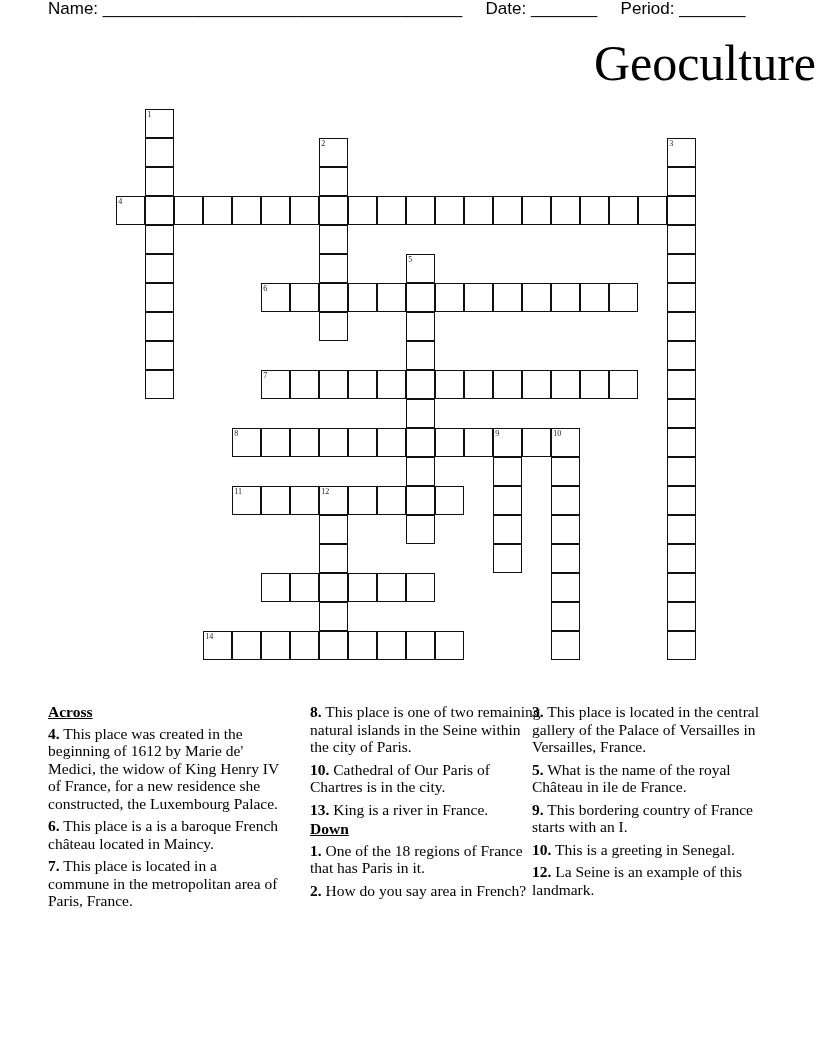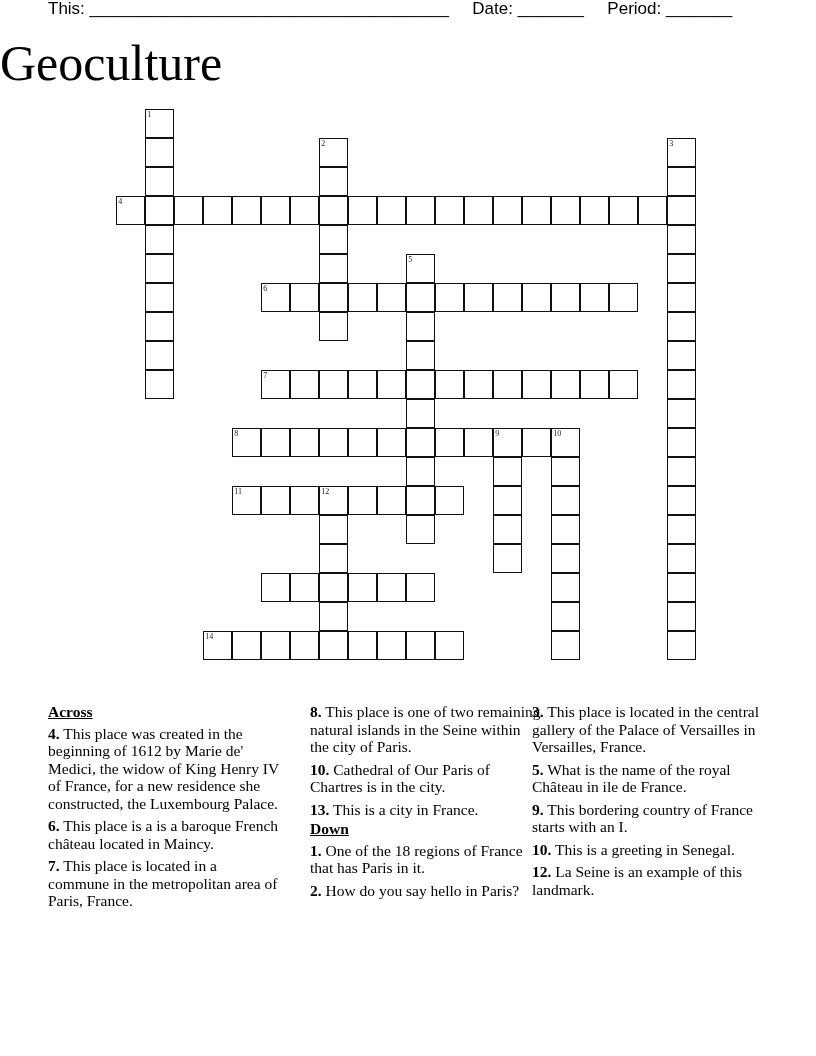--- a/index.html
+++ b/index.html
@@ -1,33 +1,33 @@
 <!DOCTYPE html>
 <html><head>
 <meta charset="utf-8">
 <style>
   html,body{margin:0;padding:0;background:#fff;}
   body{width:816px;height:1056px;position:relative;overflow:hidden;color:#000;}
   .hdr{position:absolute;top:0;left:48px;font-family:"Liberation Sans",sans-serif;font-size:17px;white-space:nowrap;line-height:18px;}
   .hdr span{display:inline-block;}
   .fld{display:inline-block;}
-  .title{position:absolute;top:33px;left:0;width:816px;text-align:left;font-family:"Liberation Serif",serif;font-size:50px;line-height:60px;}
+  .title{position:absolute;top:33px;left:0;width:816px;text-align:right;font-family:"Liberation Serif",serif;font-size:50px;line-height:60px;}
   #grid{position:absolute;left:0;top:0;width:816px;height:700px;}
   .cell{position:absolute;width:29px;height:29px;box-sizing:border-box;border:1.5px solid #111;background:#fff;margin-left:-0.75px;margin-top:-0.75px;}
   .cell .num{position:absolute;left:1px;top:0px;font-family:"Liberation Serif",serif;font-size:8px;line-height:9px;color:#222;}
   .col{position:absolute;top:703px;font-family:"Liberation Serif",serif;font-size:15.5px;line-height:17.5px;}
   .col .head{font-weight:bold;text-decoration:underline;margin-bottom:4px;}
   .col .clue{margin-bottom:5px;}
   .col .clue b{font-weight:bold;}
 </style>
 </head>
 <body>
 
 <div class="hdr">
-  <span>This:</span>
+  <span>Name:</span>
   <span class="fld">______________________________________</span>
   <span style="width:14px"></span>
   <span>Date:</span>
   <span class="fld">_______</span>
   <span style="width:14px"></span>
   <span>Period:</span>
   <span class="fld">_______</span>
 </div>
 
 <div class="title">Geoculture</div>
@@ -199,24 +199,24 @@
 <div class="col" style="left:48px;width:232px;">
   <div class="head">Across</div>
   <div class="clue"><b>4.</b> <span>This place was created in the beginning of 1612 by Marie de' Medici, the widow of King Henry IV of France, for a new residence she constructed, the Luxembourg Palace.</span></div>
   <div class="clue"><b>6.</b> <span>This place is a is a baroque French château located in Maincy.</span></div>
   <div class="clue"><b>7.</b> <span>This place is located in a commune in the metropolitan area of Paris, France.</span></div>
 </div>
 
 <div class="col" style="left:290px;width:232px;margin-left:20px;">
   <div class="clue"><b>8.</b> <span>This place is one of two remaining natural islands in the Seine within the city of Paris.</span></div>
   <div class="clue"><b>10.</b> <span>Cathedral of Our Paris of Chartres is in the city.</span></div>
-  <div class="clue" style="margin-bottom:2px"><b>13.</b> <span>This is a city in France.</span></div>
+  <div class="clue" style="margin-bottom:2px"><b>13.</b> <span>King is a river in France.</span></div>
   <div class="head">Down</div>
   <div class="clue"><b>1.</b> <span>One of the 18 regions of France that has Paris in it.</span></div>
-  <div class="clue"><b>2.</b> <span>How do you say hello in Paris?</span></div>
+  <div class="clue"><b>2.</b> <span>How do you say area in French?</span></div>
 </div>
 
 <div class="col" style="left:532px;width:240px;">
   <div class="clue"><b>3.</b> <span>This place is located in the central gallery of the Palace of Versailles in Versailles, France.</span></div>
   <div class="clue"><b>5.</b> <span>What is the name of the royal Château in ile de France.</span></div>
   <div class="clue"><b>9.</b> <span>This bordering country of France starts with an I.</span></div>
   <div class="clue"><b>10.</b> <span>This is a greeting in Senegal.</span></div>
   <div class="clue"><b>12.</b> <span>La Seine is an example of this landmark.</span></div>
 </div>
 

